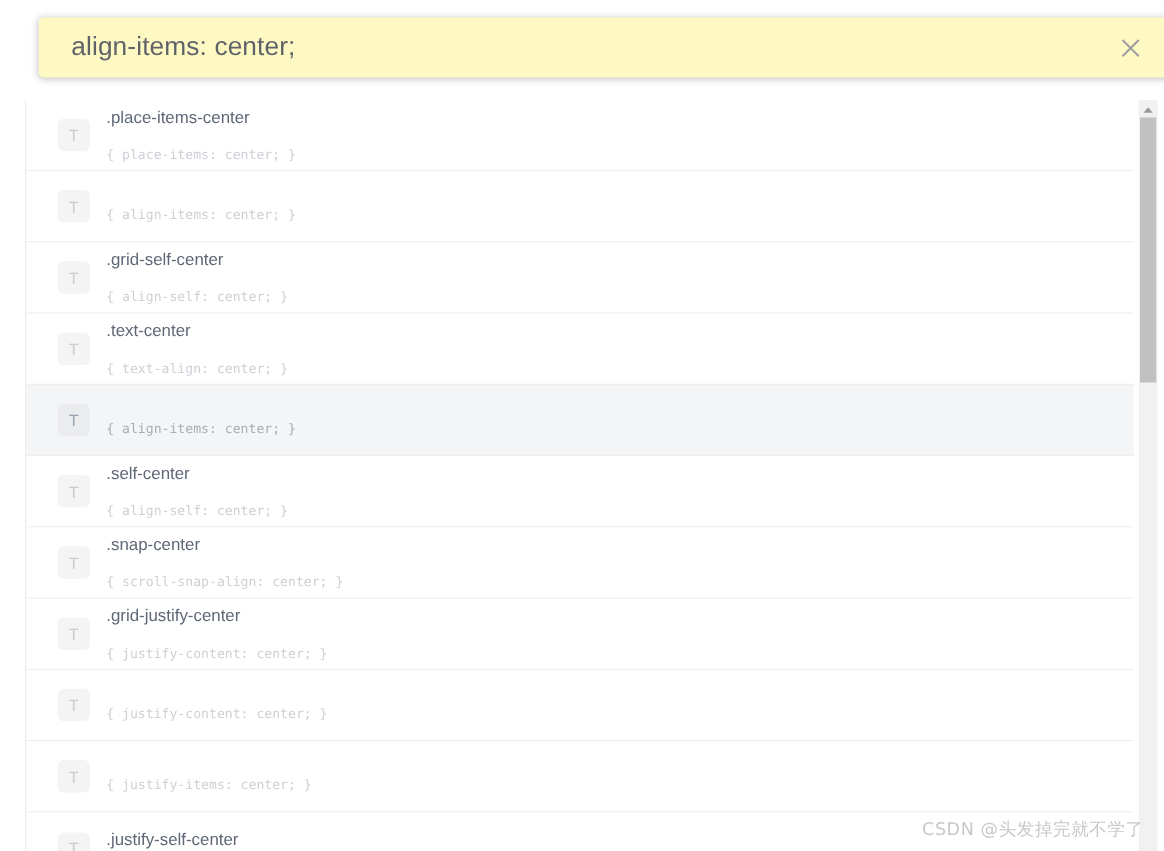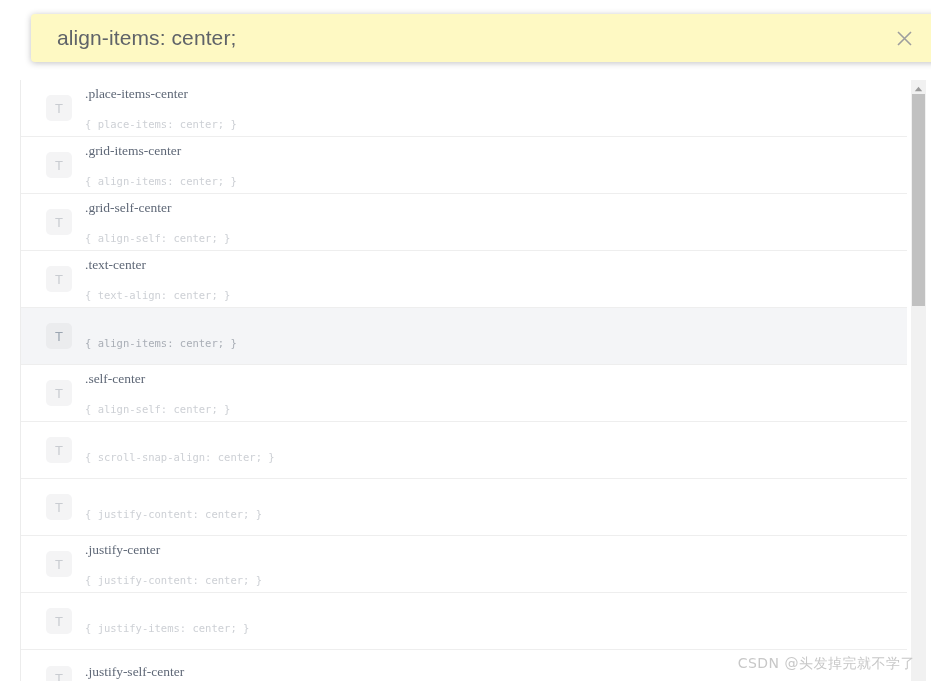--- a/index.html
+++ b/index.html
@@ -105,21 +105,21 @@
   }
   .result-row.active .row-icon { background: #ebecee; color: #9aa4b0; }
 
   .row-text {
     display: flex;
     flex-direction: column;
     justify-content: center;
     min-width: 0;
   }
   .row-title {
-    font-family: Liberation Serif, serif;
+    font-family: Liberation Sans, sans-serif;
     font-size: 13.5px;
     color: #5f6877;
     line-height: 17px;
     letter-spacing: 0;
     white-space: nowrap;
   }
   .result-row.active .row-title {
     color: #21252b;
     font-weight: bold;
   }
@@ -196,21 +196,20 @@
       <div class="result-row">
         <div class="row-icon">T</div>
         <div class="row-text">
           <div class="row-title">.place-items-center</div>
           <div class="row-sub">{ place-items: center; }</div>
         </div>
       </div>
       <div class="result-row">
         <div class="row-icon">T</div>
         <div class="row-text">
-          <div class="row-title">.grid-items-center</div>
           <div class="row-sub">{ align-items: center; }</div>
         </div>
       </div>
       <div class="result-row">
         <div class="row-icon">T</div>
         <div class="row-text">
           <div class="row-title">.grid-self-center</div>
           <div class="row-sub">{ align-self: center; }</div>
         </div>
       </div>
@@ -230,33 +229,34 @@
       <div class="result-row">
         <div class="row-icon">T</div>
         <div class="row-text">
           <div class="row-title">.self-center</div>
           <div class="row-sub">{ align-self: center; }</div>
         </div>
       </div>
       <div class="result-row">
         <div class="row-icon">T</div>
         <div class="row-text">
+          <div class="row-title">.snap-center</div>
           <div class="row-sub">{ scroll-snap-align: center; }</div>
         </div>
       </div>
       <div class="result-row">
         <div class="row-icon">T</div>
         <div class="row-text">
+          <div class="row-title">.grid-justify-center</div>
           <div class="row-sub">{ justify-content: center; }</div>
         </div>
       </div>
       <div class="result-row">
         <div class="row-icon">T</div>
         <div class="row-text">
-          <div class="row-title">.justify-center</div>
           <div class="row-sub">{ justify-content: center; }</div>
         </div>
       </div>
       <div class="result-row">
         <div class="row-icon">T</div>
         <div class="row-text">
           <div class="row-sub">{ justify-items: center; }</div>
         </div>
       </div>
       <div class="result-row">

